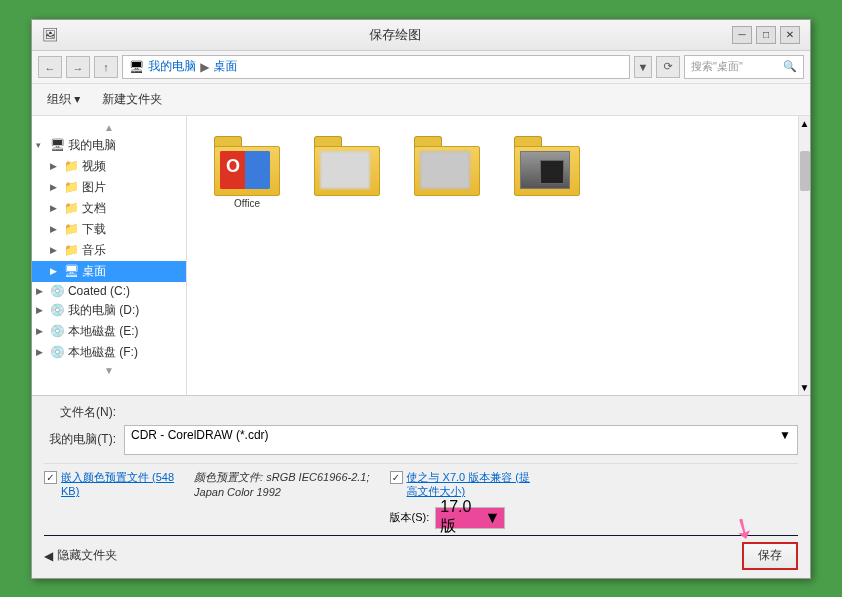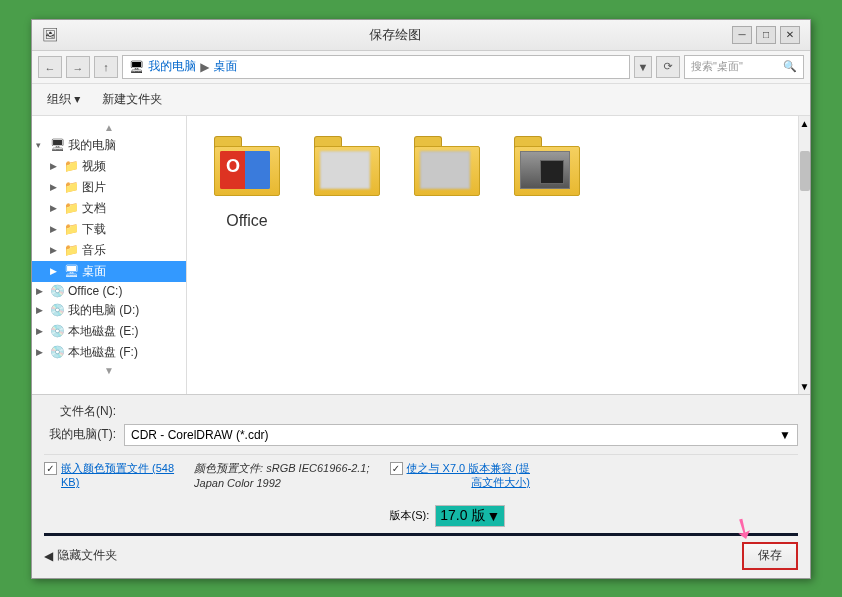--- a/index.html
+++ b/index.html
@@ -199,23 +199,23 @@
     }
     .folder-tab {
       position: absolute;
       top: 0;
       left: 2px;
       width: 28px;
       height: 14px;
       border-radius: 3px 3px 0 0;
     }
     .folder-label {
-      font-size: 16px;
+      font-size: 10px;
       text-align: center;
-      margin-top: 16px;
+      margin-top: 2px;
       color: #333;
       max-width: 80px;
       overflow: hidden;
       text-overflow: ellipsis;
       white-space: nowrap;
     }
     .bottom-section {
       background: #f0f0f0;
       border-top: 1px solid #ccc;
       padding: 8px 12px;
@@ -240,36 +240,36 @@
       padding: 2px 6px;
       font-size: 12px;
     }
     .filetype-row {
       display: flex;
       align-items: center;
       margin-bottom: 8px;
     }
     .filetype-select {
       flex: 1;
-      height: 22px;
+      height: 30px;
       border: 1px solid #bbb;
       background: white;
       padding: 2px 6px;
       font-size: 12px;
       display: flex;
-      align-items: center;
+      align-items: flex-start;
       justify-content: space-between;
     }
     .options-row {
       display: flex;
       align-items: flex-start;
       gap: 20px;
       padding: 6px 0;
       border-top: 1px solid #ddd;
-      border-bottom: 3px solid #0f172a;
+      border-bottom: 1px solid #0f172a;
       margin-bottom: 6px;
     }
     .option-group {
       display: flex;
       align-items: flex-start;
       gap: 4px;
       font-size: 11px;
       color: #333;
     }
     .checkbox {
@@ -302,25 +302,25 @@
     }
     .version-group {
       display: flex;
       align-items: center;
       gap: 6px;
       font-size: 11px;
     }
     .version-select {
       display: flex;
       align-items: center;
-      background: #14b8a6;
+      background: #ec4899;
       border: 1px solid #bbb;
       height: 22px;
       padding: 0 4px;
-      font-size: 14px;
+      font-size: 16px;
       width: 70px;
       justify-content: space-between;
     }
     .action-row {
       display: flex;
       align-items: center;
       justify-content: space-between;
     }
     .hide-folders {
       display: flex;
@@ -430,21 +430,21 @@
         <span>音乐</span>
       </div>
       <div class="tree-item selected" style="padding-left:18px;">
         <span class="expand-icon">▶</span>
         <span style="margin-right:3px;">🖥</span>
         <span>桌面</span>
       </div>
       <div class="tree-item">
         <span class="expand-icon">▶</span>
         <span style="margin-right:3px;">💿</span>
-        <span>Office (C:)</span>
+        <span>Coated (C:)</span>
       </div>
       <div class="tree-item">
         <span class="expand-icon">▶</span>
         <span style="margin-right:3px;">💿</span>
         <span>我的电脑 (D:)</span>
       </div>
       <div class="tree-item">
         <span class="expand-icon">▶</span>
         <span style="margin-right:3px;">💿</span>
         <span>本地磁盘 (E:)</span>
@@ -531,21 +531,21 @@
       <div class="option-group">
         <div class="checkbox checked"></div>
         <span class="option-text">嵌入颜色预置文件 (548<br>KB)</span>
       </div>
 
       <div class="color-profile">
         <div>颜色预置文件: sRGB IEC61966-2.1;</div>
         <div>Japan Color 1992</div>
       </div>
 
-      <div style="display:flex;flex-direction:column;gap:15px;text-align:right;">
+      <div style="display:flex;flex-direction:column;gap:8px;">
         <div class="option-group">
           <div class="checkbox checked"></div>
           <span class="option-text">使之与 X7.0 版本兼容 (提<br>高文件大小)</span>
         </div>
         <div class="version-group">
           <span>版本(S):</span>
           <div class="version-select">
             <span>17.0 版</span>
             <span>▼</span>
           </div>

